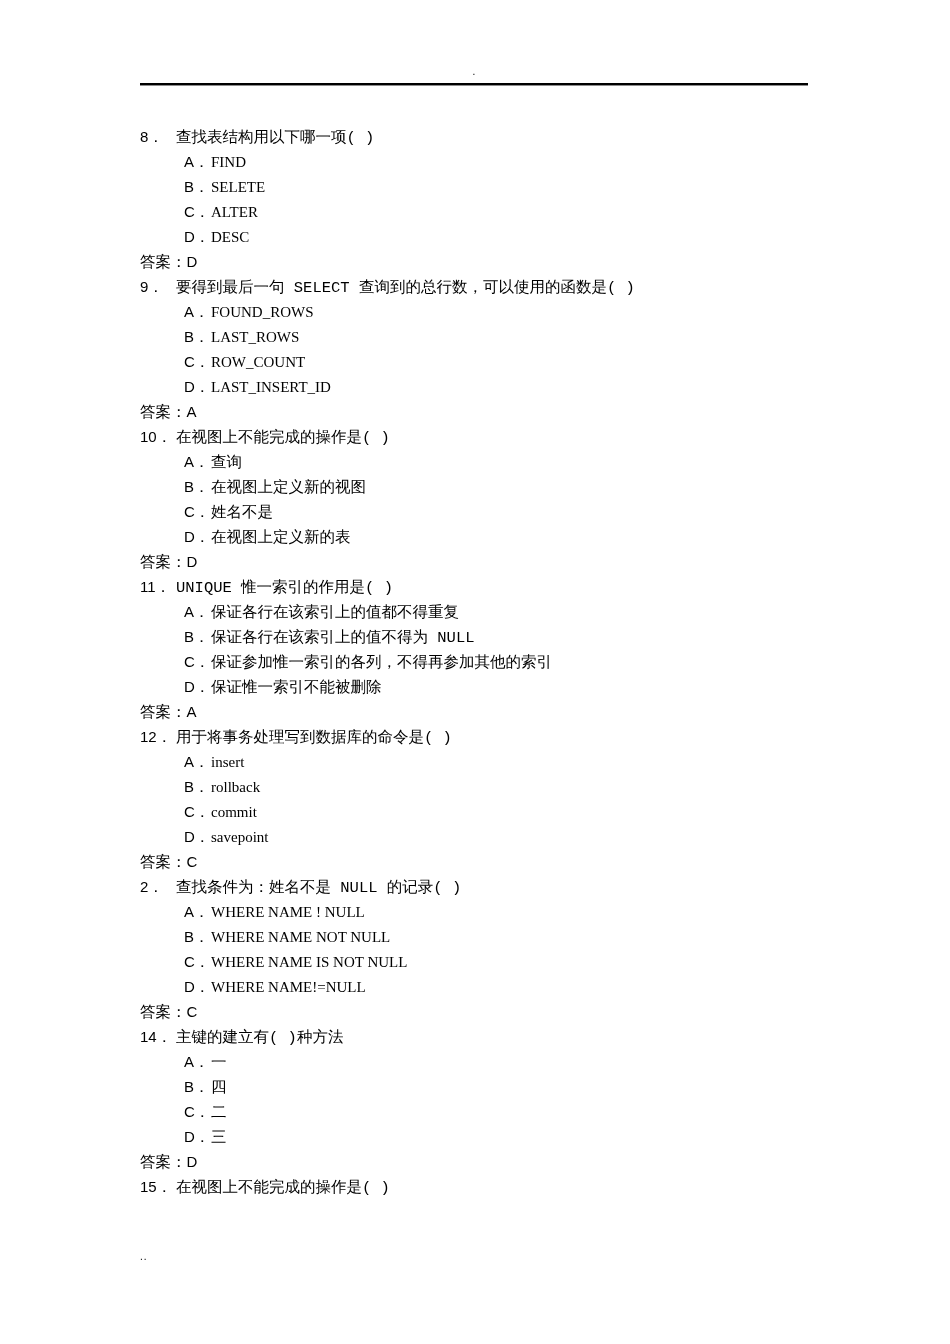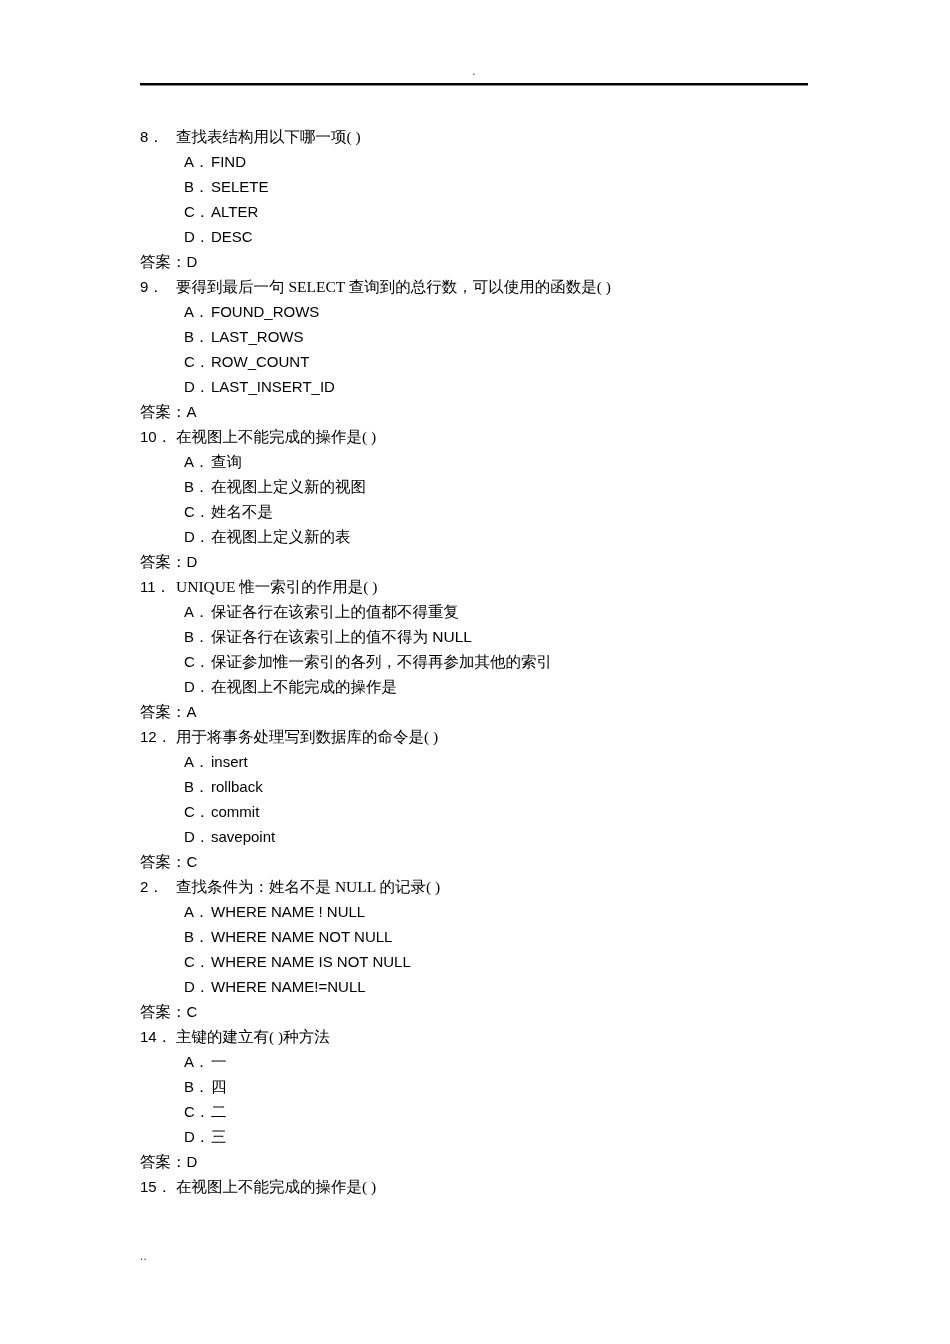--- a/index.html
+++ b/index.html
@@ -72,44 +72,44 @@
     font-size: 15px;
     white-space: nowrap;
   }
   .q-num {
     display: inline-block;
     min-width: 36px;
     font-family: "Liberation Sans", "DejaVu Sans", sans-serif;
     font-size: 15px;
   }
   .q-text {
-    font-family: Liberation Serif, serif;
+    font-family: Liberation Mono, monospace;
     font-size: 15.5px;
   }
 
   
   .opt {
     display: block;
     height: 25px;
     line-height: 25px;
     padding-left: 44px;
     white-space: nowrap;
   }
   .opt-letter {
     display: inline-block;
     min-width: 27px;
     font-family: "Liberation Sans", "DejaVu Sans", sans-serif;
     font-size: 15px;
   }
   .opt-text {
-    font-family: Liberation Sans, sans-serif;
+    font-family: Liberation Mono, monospace;
     font-size: 15.5px;
   }
   .opt-text.latin {
-    font-family: Liberation Sans, sans-serif;
+    font-family: Liberation Serif, serif;
     font-size: 15px;
   }
 
   
   .ans {
     display: block;
     height: 25px;
     line-height: 25px;
     white-space: nowrap;
   }
@@ -171,21 +171,21 @@
         <div class="opt"><span class="opt-letter">B．</span><span class="opt-text">在视图上定义新的视图</span></div>
         <div class="opt"><span class="opt-letter">C．</span><span class="opt-text">姓名不是</span></div>
         <div class="opt"><span class="opt-letter">D．</span><span class="opt-text">在视图上定义新的表</span></div>
         <div class="ans"><span class="ans-label">答案：</span><span class="ans-value">D</span></div>
       </div>
       <div class="q-block">
         <div class="q-stem"><span class="q-num">11．</span><span class="q-text">UNIQUE 惟一索引的作用是(    )</span></div>
         <div class="opt"><span class="opt-letter">A．</span><span class="opt-text">保证各行在该索引上的值都不得重复</span></div>
         <div class="opt"><span class="opt-letter">B．</span><span class="opt-text">保证各行在该索引上的值不得为 NULL</span></div>
         <div class="opt"><span class="opt-letter">C．</span><span class="opt-text">保证参加惟一索引的各列，不得再参加其他的索引</span></div>
-        <div class="opt"><span class="opt-letter">D．</span><span class="opt-text">在视图上不能完成的操作是</span></div>
+        <div class="opt"><span class="opt-letter">D．</span><span class="opt-text">保证惟一索引不能被删除</span></div>
         <div class="ans"><span class="ans-label">答案：</span><span class="ans-value">A</span></div>
       </div>
       <div class="q-block">
         <div class="q-stem"><span class="q-num">12．</span><span class="q-text">用于将事务处理写到数据库的命令是(    )</span></div>
         <div class="opt"><span class="opt-letter">A．</span><span class="opt-text latin">insert</span></div>
         <div class="opt"><span class="opt-letter">B．</span><span class="opt-text latin">rollback</span></div>
         <div class="opt"><span class="opt-letter">C．</span><span class="opt-text latin">commit</span></div>
         <div class="opt"><span class="opt-letter">D．</span><span class="opt-text latin">savepoint</span></div>
         <div class="ans"><span class="ans-label">答案：</span><span class="ans-value">C</span></div>
       </div>

